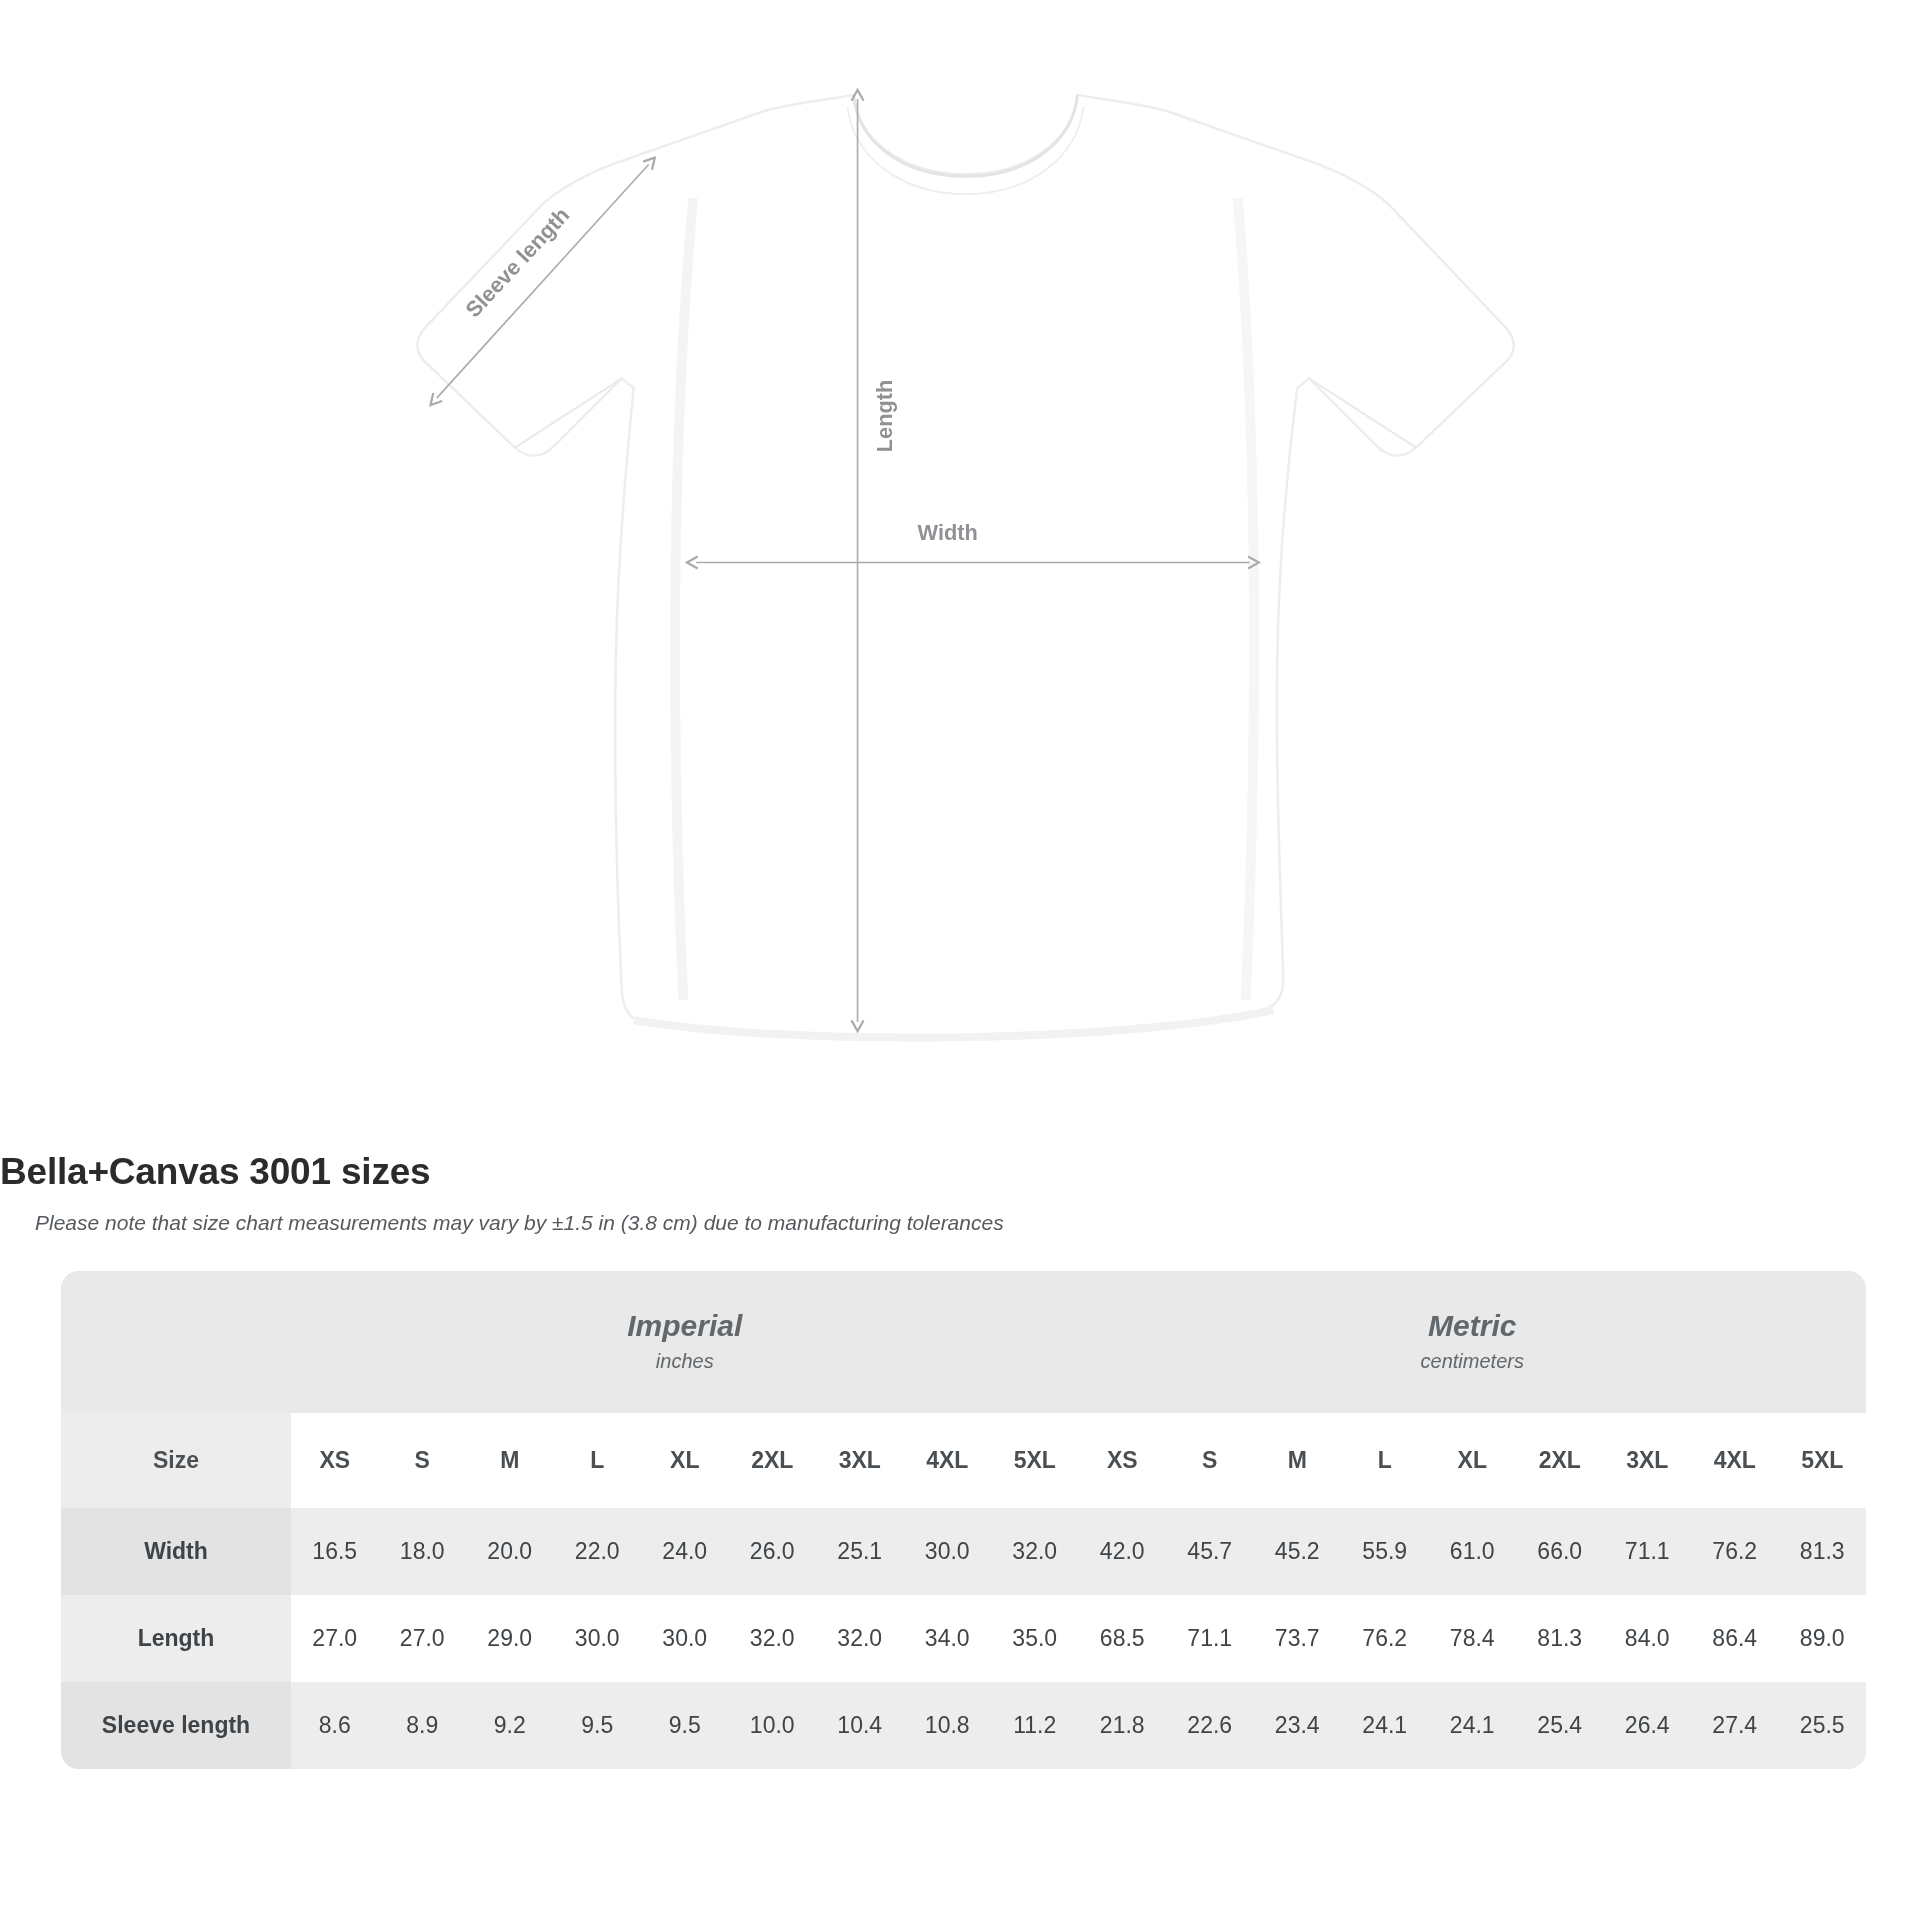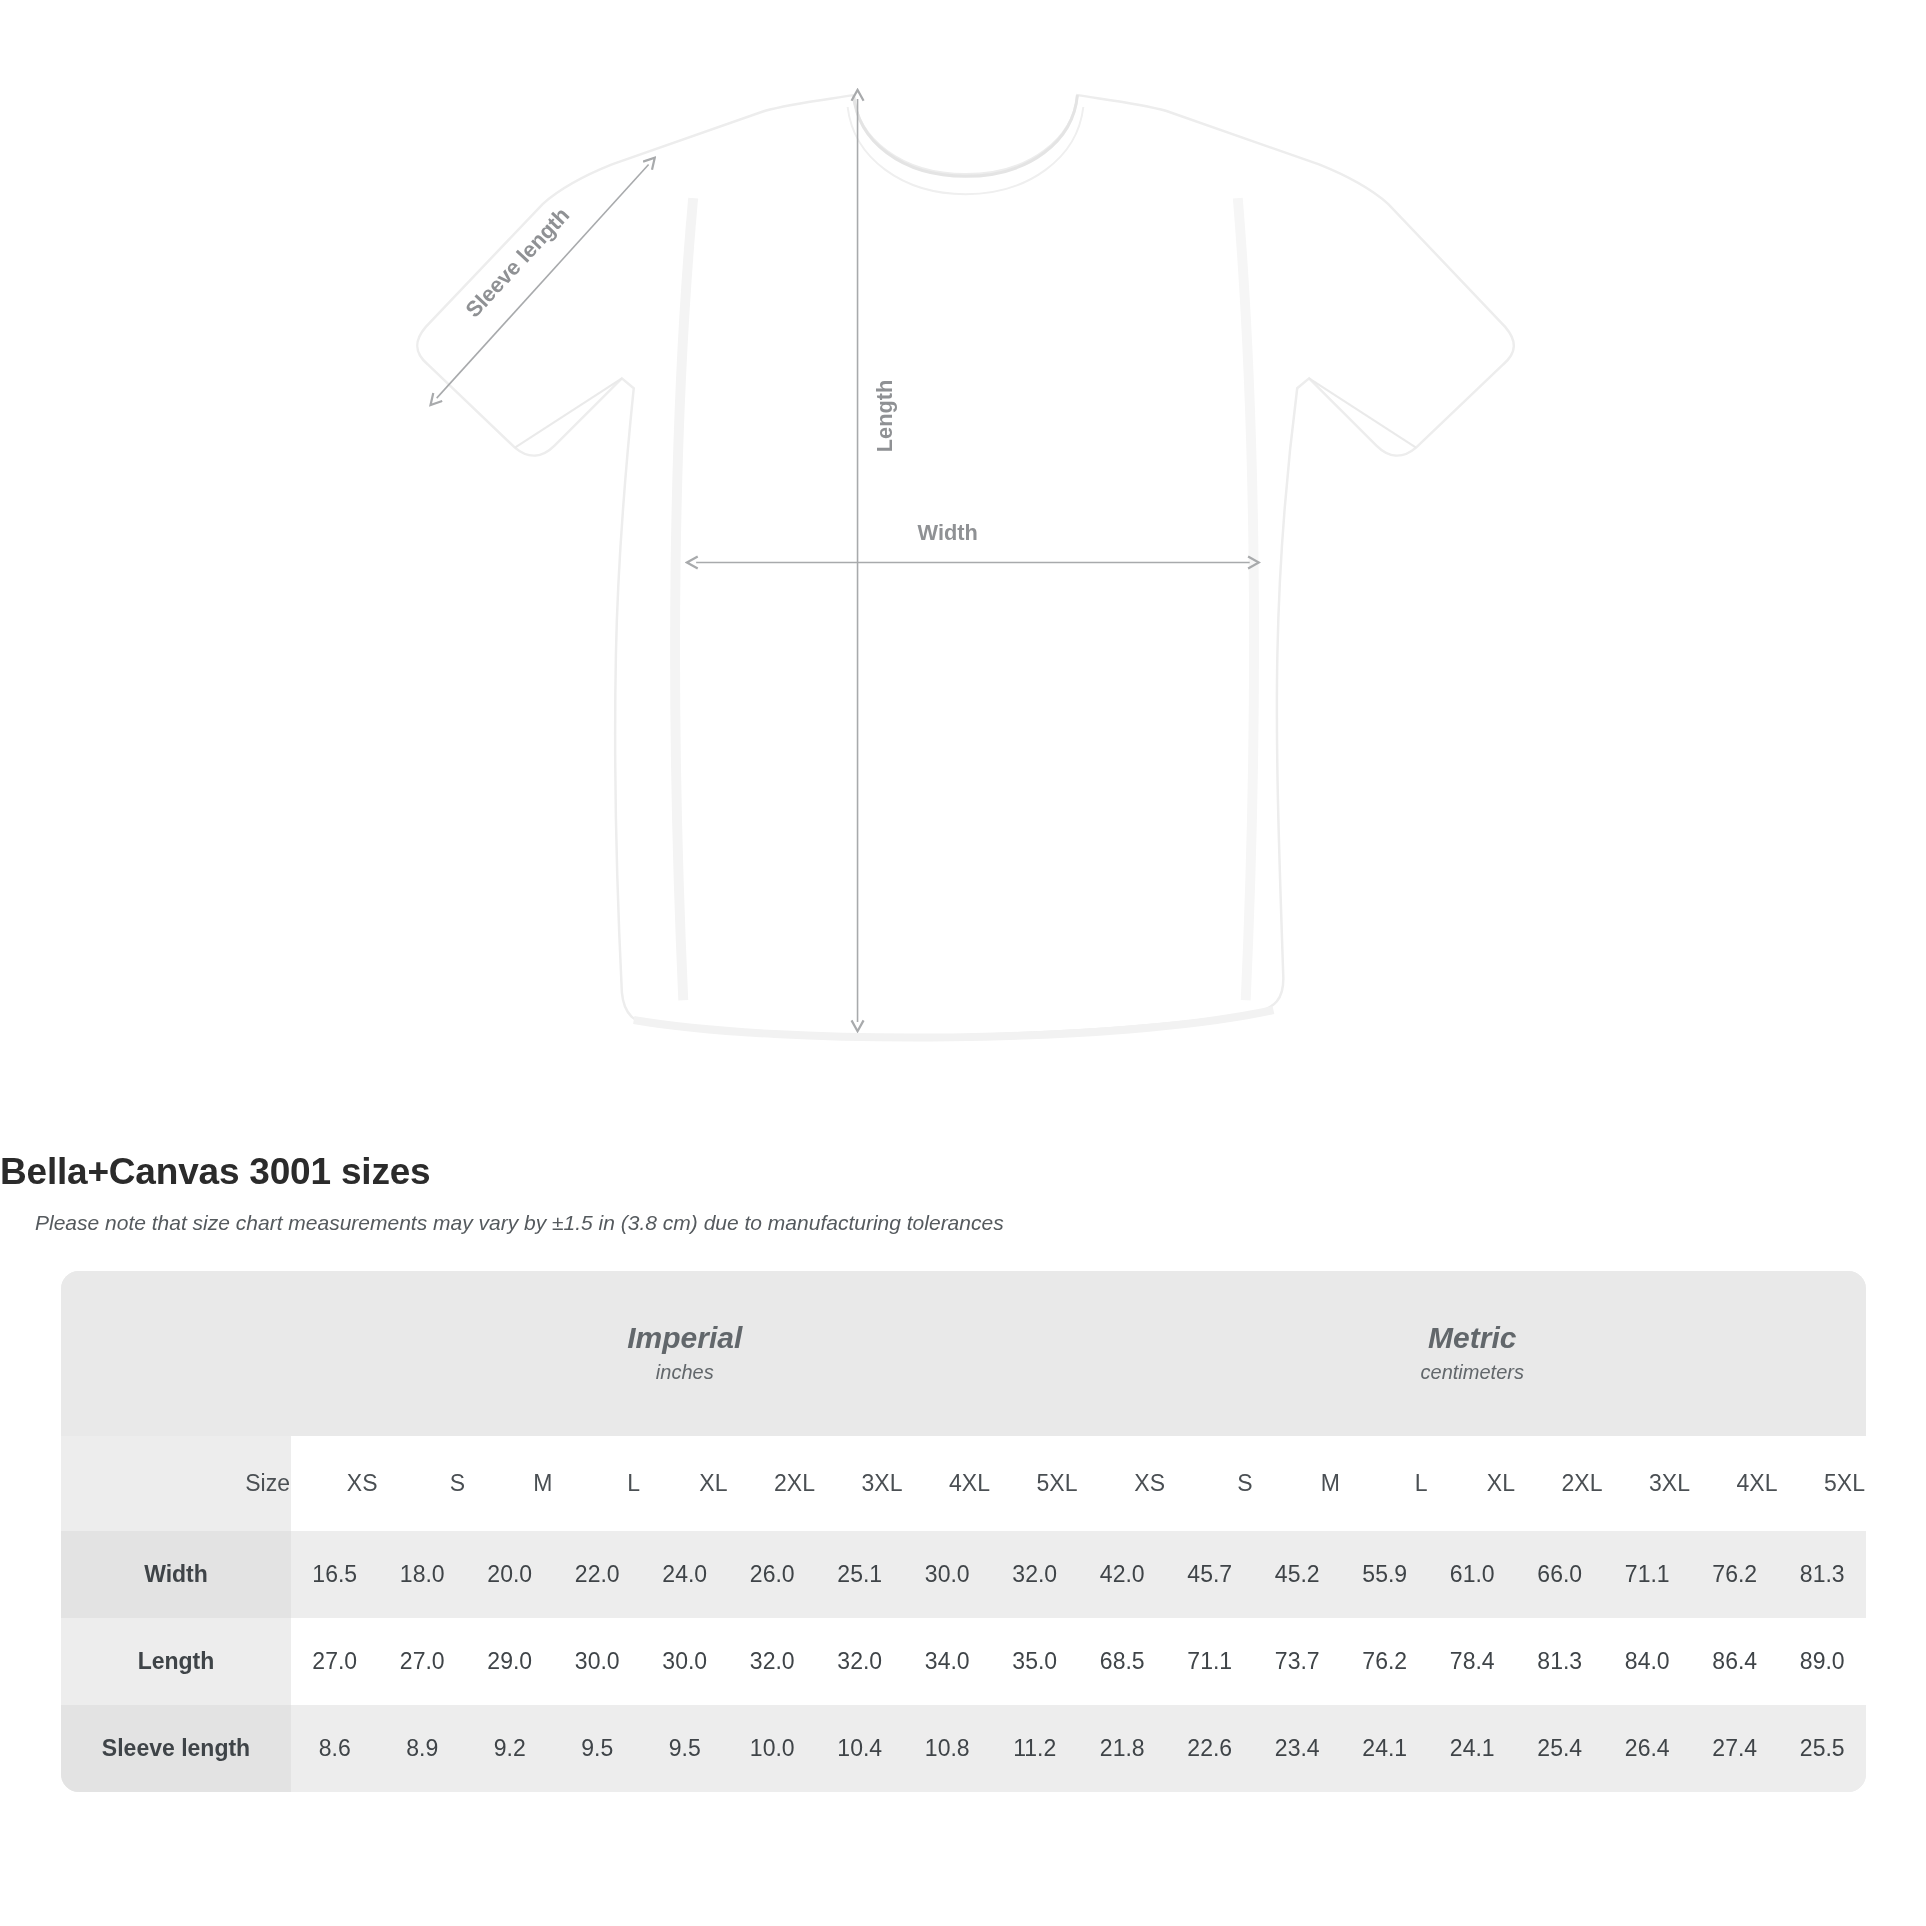--- a/index.html
+++ b/index.html
@@ -62,43 +62,42 @@
     table-layout: fixed;
   }
   table.size-table td, table.size-table th {
     text-align: center;
     vertical-align: middle;
     font-size: 22px;
     color: #4a4f53;
     border: 0;
   }
   .unit-head {
-    height: 165px;
+    height: 142px;
     background: #e9e9e9;
   }
   .unit-title {
     font-size: 30px;
     font-style: italic;
     font-weight: bold;
     color: #62676b;
     line-height: 1.25;
   }
   .unit-sub {
     font-size: 20px;
     font-style: italic;
     color: #62676b;
     line-height: 1.6;
   }
   tr.head-row td {
     height: 95px;
     background: #ffffff;
-    font-weight: normal;
+    font-weight: bold;
     color: #4a4f53;
     font-size: 23px;
-    text-align: right;
   }
   tr.head-row td.rowlabel {
     background: #ffffff;
   }
   tr.data-row td {
     height: 87px;
     background: #ffffff;
     font-size: 23px;
     color: #3f4448;
   }

